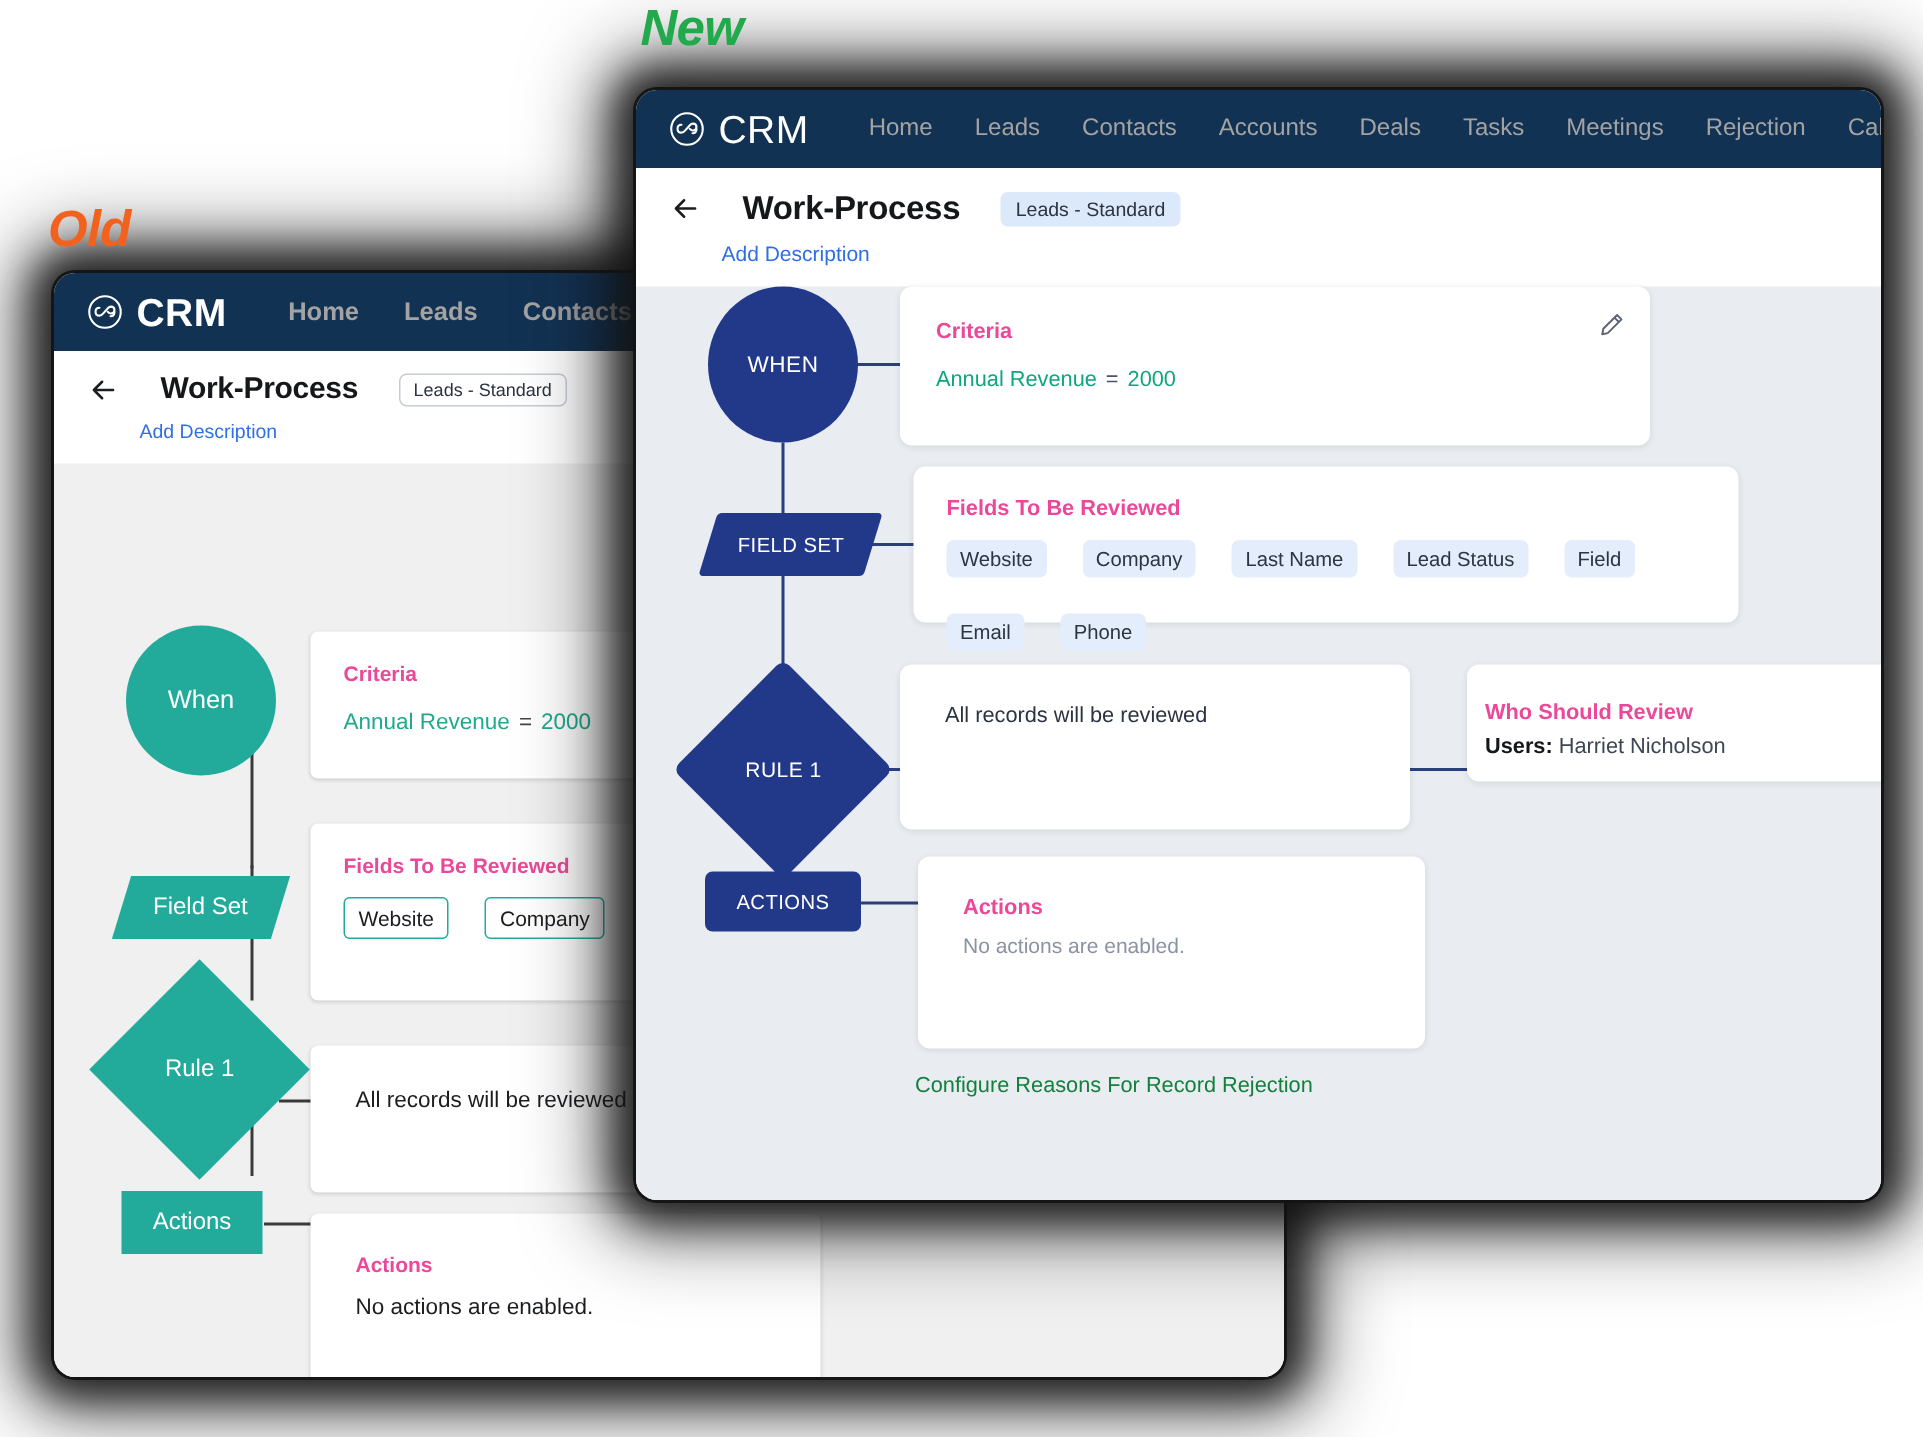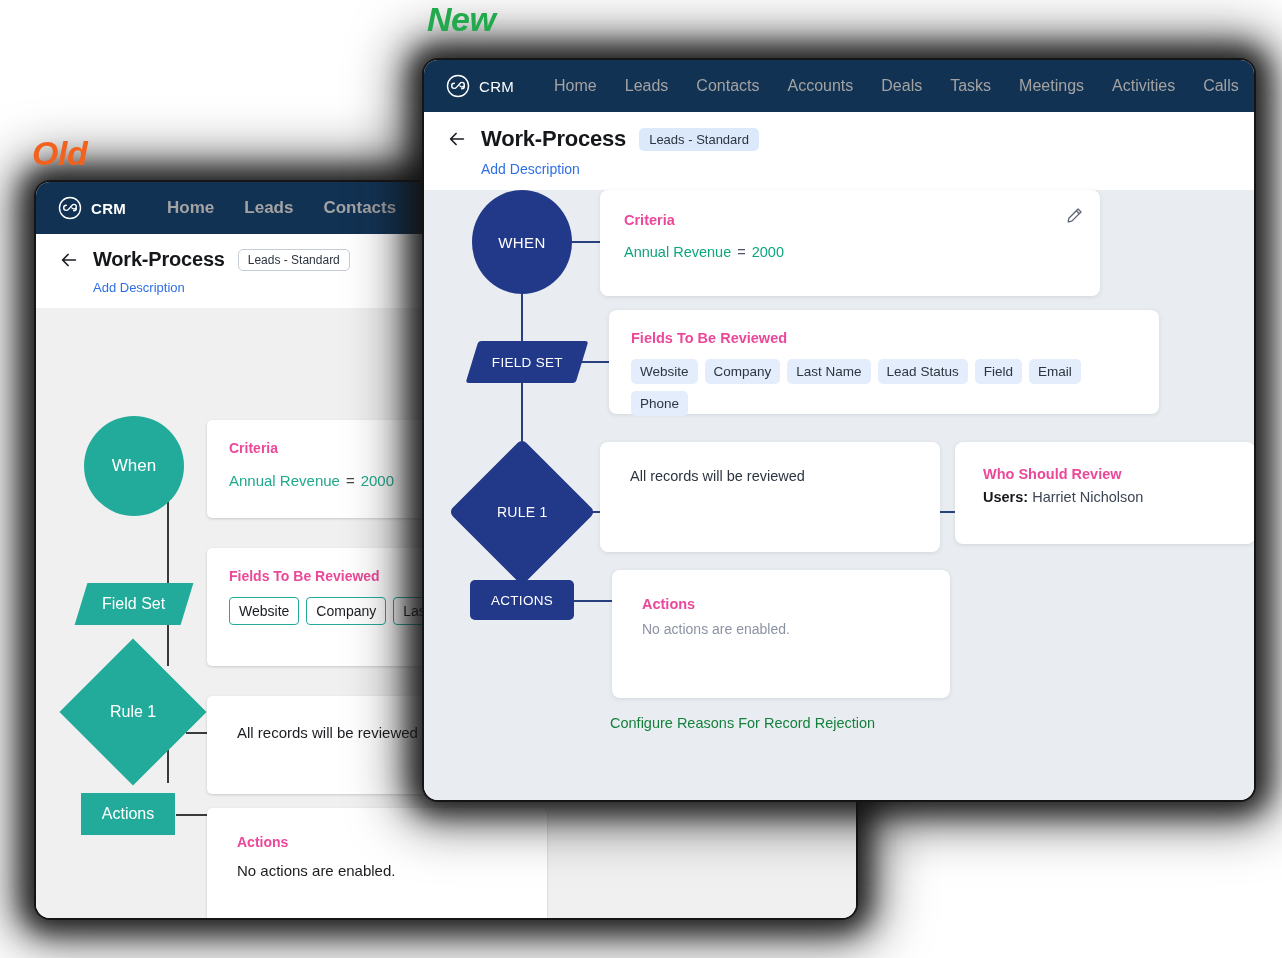--- a/index.html
+++ b/index.html
@@ -41,34 +41,34 @@
     height: 52px;
     background: #123253;
     display: flex;
     align-items: center;
     padding-left: 22px;
     white-space: nowrap;
     overflow: hidden;
   }
   .brand { display: flex; align-items: center; gap: 9px; margin-right: 26px; }
   .brand-mark { width: 24px; height: 24px; flex: 0 0 24px; }
-  .brand-text { color: #ffffff; font-size: 15px; letter-spacing: 0.3px; }
+  .brand-text { color: #ffffff; font-size: 26px; letter-spacing: 0.3px; }
   .nav-items { display: flex; align-items: center; white-space: nowrap; }
   .nav-item {
     color: #a3a3a3;
     font-size: 16px;
     padding: 0 14px;
     cursor: pointer;
   }
   #window-old .brand-text, #window-old .nav-item { font-weight: bold; }
   #window-old .nav-item { font-size: 17px; padding: 0 15px; }
 
   
   .page-head { background: #ffffff; padding: 14px 22px 12px 22px; }
-  .head-row { display: flex; align-items: center; gap: 13px; }
+  .head-row { display: flex; align-items: center; gap: 27px; }
   .back-arrow { width: 22px; height: 22px; cursor: pointer; flex: 0 0 22px; }
   .page-title { font-size: 22px; font-weight: bold; color: #15171a; letter-spacing: -0.2px; }
   #window-old .page-title { font-size: 20px; }
   .layout-badge {
     font-size: 13px;
     color: #2b3440;
     padding: 4px 10px;
     border-radius: 5px;
   }
   #window-new .layout-badge { background: #dce9fb; }
@@ -153,21 +153,21 @@
   }
   #window-old .card { border-radius: 5px; box-shadow: 0 1px 3px rgba(0,0,0,0.16); }
   .card-title { font-size: 14.5px; font-weight: bold; color: #ec4899; }
   #window-old .card-title { font-size: 14px; }
 
   .criteria-line { margin-top: 16px; font-size: 14.5px; color: #0fa57f; }
   #window-old .criteria-line { color: #1fa98d; font-size: 15px; }
   .criteria-line .op { color: #4a5566; margin: 0 6px; }
   #window-old .criteria-line .op { color: #444; }
 
-  .chips { display: flex; flex-wrap: wrap; gap: 7px; margin-top: 13px; }
+  .chips { display: flex; flex-wrap: wrap; gap: 24px; margin-top: 13px; }
   .chip {
     font-size: 13.5px;
     padding: 5px 9px;
     border-radius: 5px;
     white-space: nowrap;
     color: #2c3642;
     background: #e3edfb;
   }
   #window-old .chip {
     background: #ffffff;
@@ -293,21 +293,21 @@
         <span class="brand-text">CRM</span>
       </div>
       <div class="nav-items">
         <span class="nav-item">Home</span>
         <span class="nav-item">Leads</span>
         <span class="nav-item">Contacts</span>
         <span class="nav-item">Accounts</span>
         <span class="nav-item">Deals</span>
         <span class="nav-item">Tasks</span>
         <span class="nav-item">Meetings</span>
-        <span class="nav-item">Activities</span>
+        <span class="nav-item">Rejection</span>
         <span class="nav-item">Calls</span>
 
       </div>
     </div>
 
     <div class="page-head">
       <div class="head-row">
         <svg class="back-arrow" viewBox="0 0 24 24">
           <path d="M19 12H5M5 12l6-6M5 12l6 6" fill="none" stroke="#1b1d20" stroke-width="1.8" stroke-linecap="round" stroke-linejoin="round"></path>
         </svg>
@@ -362,21 +362,21 @@
           <span class="chip">Field</span>
           <span class="chip">Email</span>
           <span class="chip">Phone</span>
         </div>
       </div>
 
       <div class="card" style="left:176px; top:252px; width:340px; height:110px; padding:26px 30px;">
         <div class="plain-text">All records will be reviewed</div>
       </div>
 
-      <div class="card" style="left:531px; top:252px; width:300px; height:102px; padding:24px 28px;">
+      <div class="card" style="left:554px; top:252px; width:300px; height:78px; padding:24px 12px;">
         <div class="card-title">Who Should Review</div>
         <div class="review-line">
           <b>Users:</b>
           <span>Harriet Nicholson</span>
         </div>
       </div>
 
       <div class="card" style="left:188px; top:380px; width:338px; height:128px; padding:26px 30px;">
         <div class="card-title">Actions</div>
         <div class="muted-text">No actions are enabled.</div>

